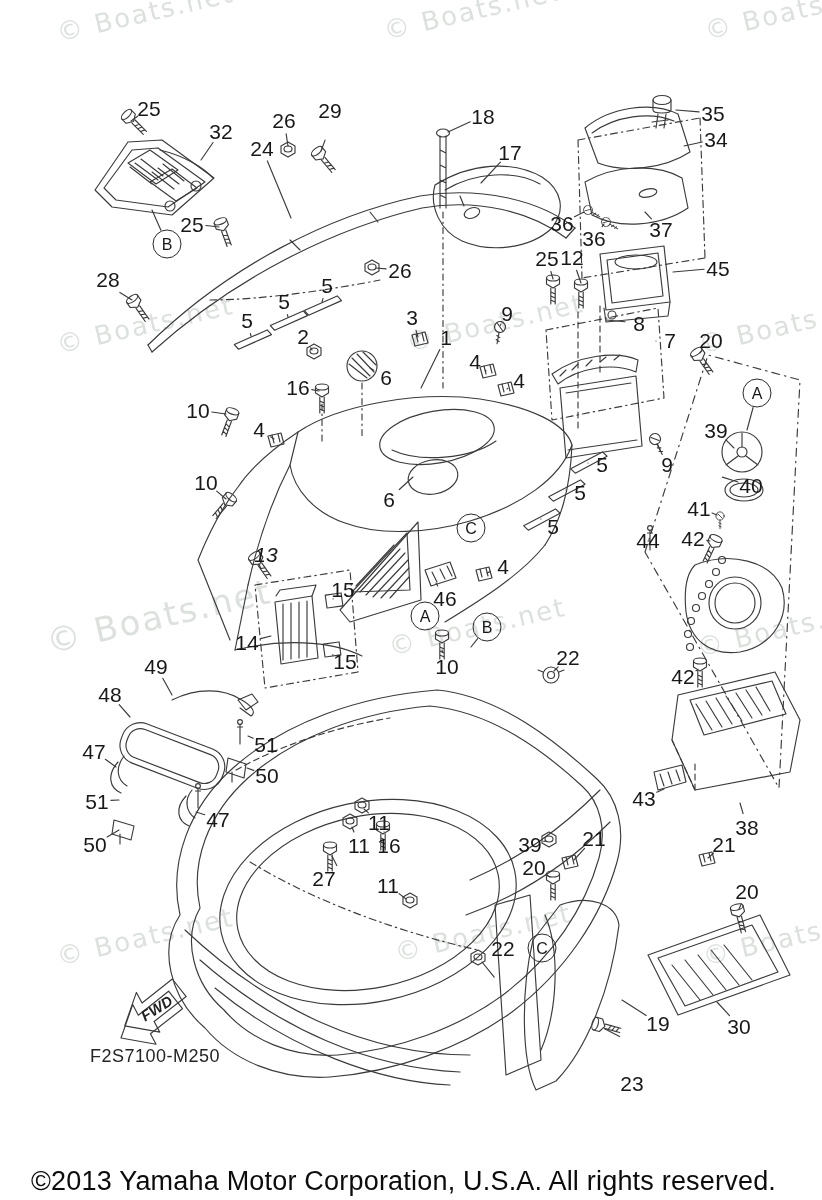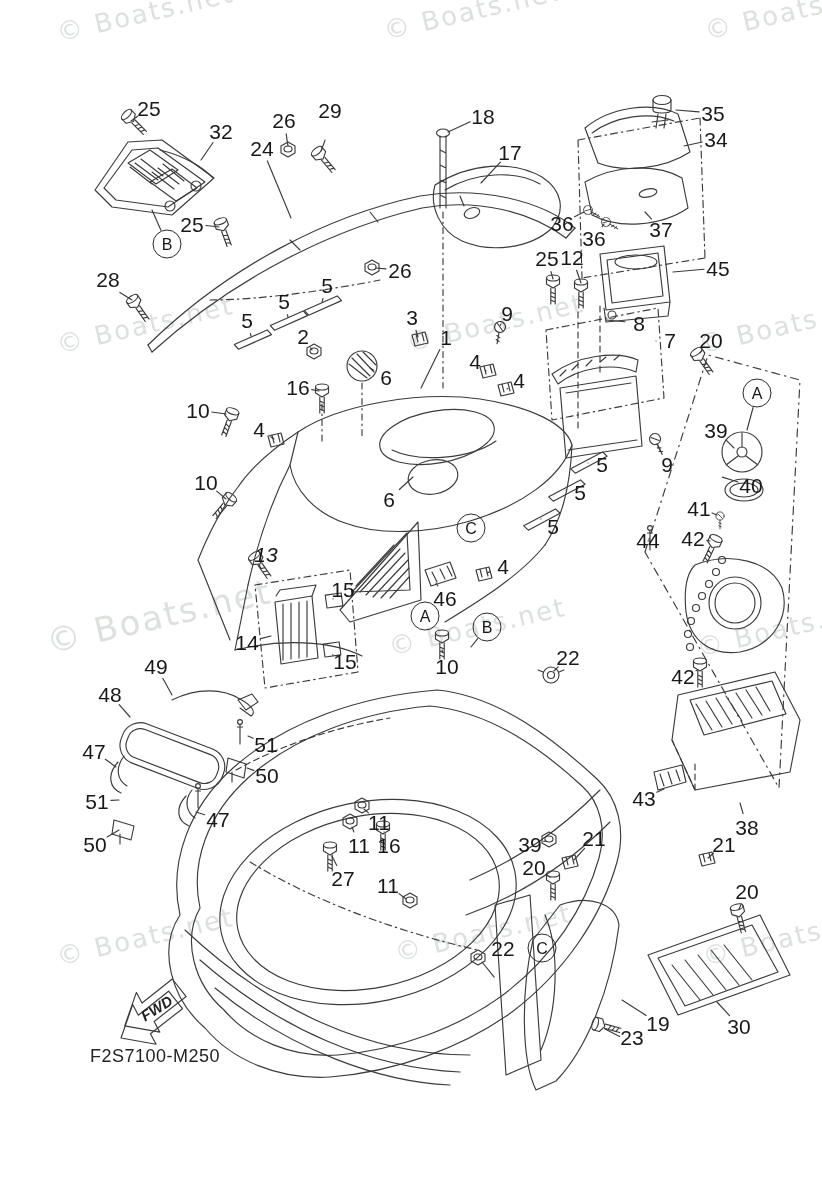--- a/index.html
+++ b/index.html
@@ -426,31 +426,32 @@
       <div class="co" style="left: 110px; top: 694px;">48</div>
       <div class="co" style="left: 94px; top: 751px;">47</div>
       <div class="co" style="left: 266px; top: 744px;">51</div>
       <div class="co" style="left: 267px; top: 775px;">50</div>
       <div class="co" style="left: 97px; top: 801px;">51</div>
       <div class="co" style="left: 218px; top: 819px;">47</div>
       <div class="co" style="left: 95px; top: 844px;">50</div>
       <div class="co" style="left: 379px; top: 822px;">11</div>
       <div class="co" style="left: 359px; top: 845px;">11</div>
       <div class="co" style="left: 389px; top: 845px;">16</div>
-      <div class="co" style="left: 343px; top: 878px;">27</div>
+      <div class="co" style="left: 324px; top: 878px;">27</div>
       <div class="co" style="left: 388px; top: 885px;">11</div>
       <div class="co" style="left: 644px; top: 798px;">43</div>
       <div class="co" style="left: 747px; top: 827px;">38</div>
       <div class="co" style="left: 530px; top: 844px;">39</div>
       <div class="co" style="left: 594px; top: 838px;">21</div>
       <div class="co" style="left: 724px; top: 844px;">21</div>
       <div class="co" style="left: 534px; top: 867px;">20</div>
       <div class="co" style="left: 747px; top: 891px;">20</div>
       <div class="co circ" style="left: 542px; top: 948px;">C</div>
       <div class="co" style="left: 503px; top: 948px;">22</div>
       <div class="co" style="left: 658px; top: 1023px; text-align: right;">19</div>
-      <div class="co" style="left: 632px; top: 1037px;">23</div>
+      <div class="co" style="left: 632px; top: 1083px;">23</div>
       <div class="co" style="left: 739px; top: 1026px;">30</div>
     </div>
 
   <div class="part-code">F2S7100-M250</div>
 
+  <div class="footer">©2013 Yamaha Motor Corporation, U.S.A. All rights reserved.</div>
 </div>
 
 </body></html>

